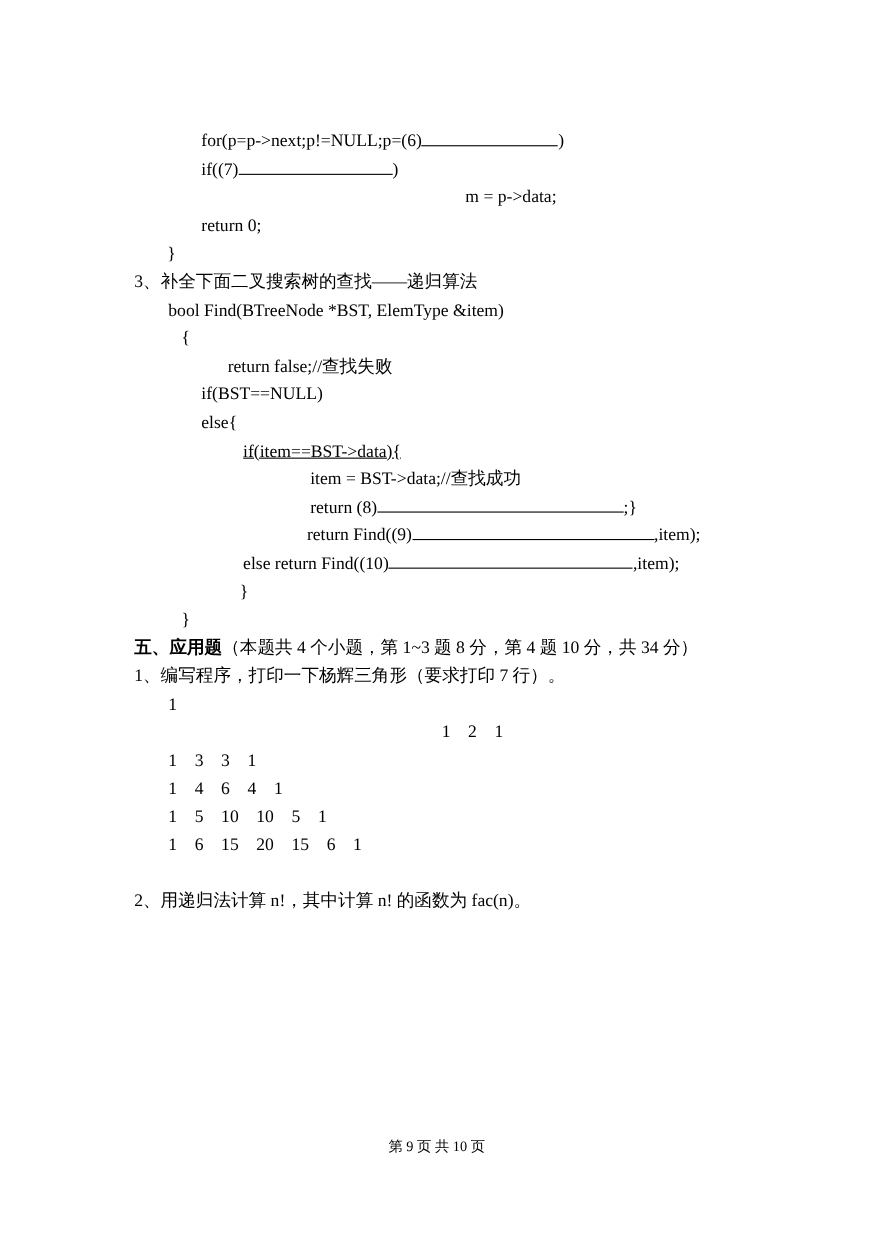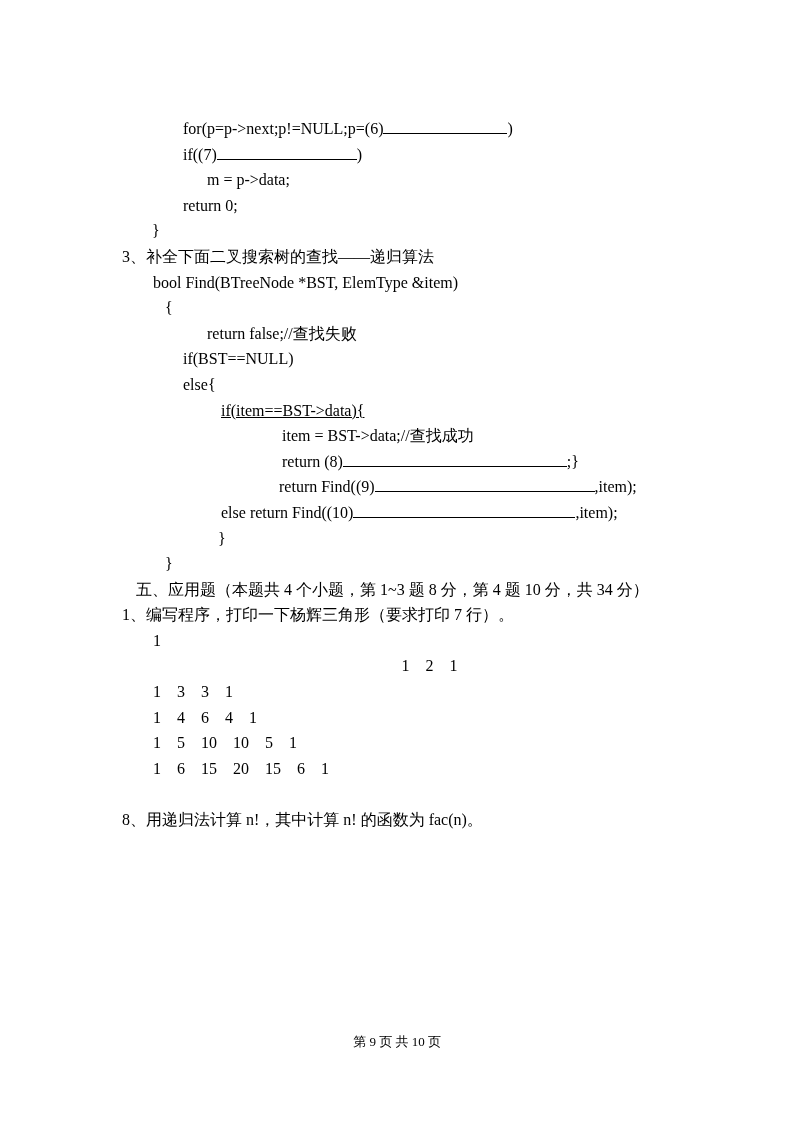--- a/index.html
+++ b/index.html
@@ -22,39 +22,39 @@
     white-space: nowrap;
   }
   .spacer { height: 25.6px; }
   .blank {
     display: inline-block;
     border-bottom: 1px solid #000;
     height: 15px;
     vertical-align: baseline;
   }
   .cell { display: inline-block; margin-right: 16px; }
-  .bold { font-weight: normal; margin-left: 14px; }
+  .bold { font-weight: bold; }
   .footer {
     position: absolute;
     top: 1033px; left: 0;
     width: 794px;
     text-align: center;
     font-size: 13px;
   }
 </style>
 </head>
 <body>
 
 <div class="page">
   <div class="content">
 
     <div>
         <div class="line" style="padding-left: 61px; margin-top: 20px;"><span>for(p=p-&gt;next;p!=NULL;p=(6)</span><span class="blank" style="width: 124px;"></span><span>)</span></div>
         <div class="line" style="padding-left: 61px;"><span>if((7)</span><span class="blank" style="width: 140px;"></span><span>)</span></div>
-        <div class="line" style="padding-left: 85px;"><span>m = p-&gt;data;</span></div>
+        <div class="line" style="padding-left: 85px; text-align: center;"><span>m = p-&gt;data;</span></div>
         <div class="line" style="padding-left: 61px;"><span>return 0;</span></div>
         <div class="line" style="padding-left: 30px;"><span>}</span></div>
       </div>
 
     <div class="line">3、补全下面二叉搜索树的查找——递归算法</div>
 
     <div>
         <div class="line" style="padding-left: 31px;"><span>bool Find(BTreeNode *BST, ElemType &amp;item)</span></div>
         <div class="line" style="padding-left: 43px;"><span>{</span></div>
         <div class="line" style="padding-left: 85px;"><span>return false;//查找失败</span></div>
@@ -79,18 +79,18 @@
         <div class="line" style="padding-left: 31px;"><span class="cell">1</span></div>
         <div class="line" style="padding-left: 31px; text-align: center;"><span class="cell">1</span><span class="cell">2</span><span class="cell">1</span></div>
         <div class="line" style="padding-left: 31px;"><span class="cell">1</span><span class="cell">3</span><span class="cell">3</span><span class="cell">1</span></div>
         <div class="line" style="padding-left: 31px;"><span class="cell">1</span><span class="cell">4</span><span class="cell">6</span><span class="cell">4</span><span class="cell">1</span></div>
         <div class="line" style="padding-left: 31px;"><span class="cell">1</span><span class="cell">5</span><span class="cell">10</span><span class="cell">10</span><span class="cell">5</span><span class="cell">1</span></div>
         <div class="line" style="padding-left: 31px;"><span class="cell">1</span><span class="cell">6</span><span class="cell">15</span><span class="cell">20</span><span class="cell">15</span><span class="cell">6</span><span class="cell">1</span></div>
       </div>
 
     <div class="spacer"></div>
 
-    <div class="line">8、用递归法计算 n!，其中计算 n! 的函数为 fac(n)。</div>
+    <div class="line">2、用递归法计算 n!，其中计算 n! 的函数为 fac(n)。</div>
 
   </div>
 
   <div class="footer">第 9 页 共 10 页</div>
 </div>
 
 </body></html>

